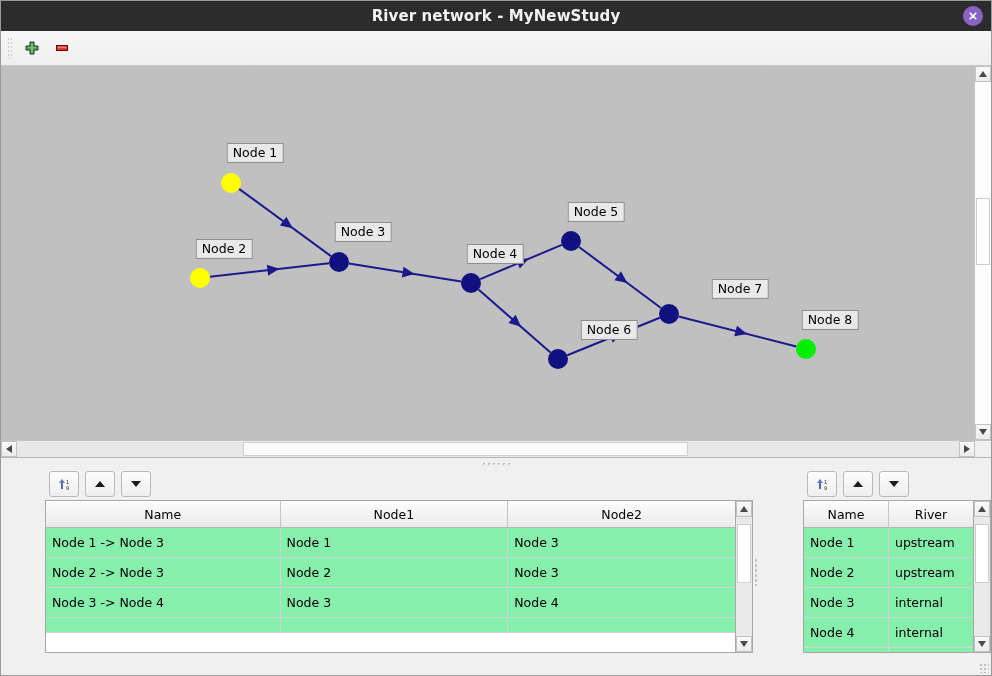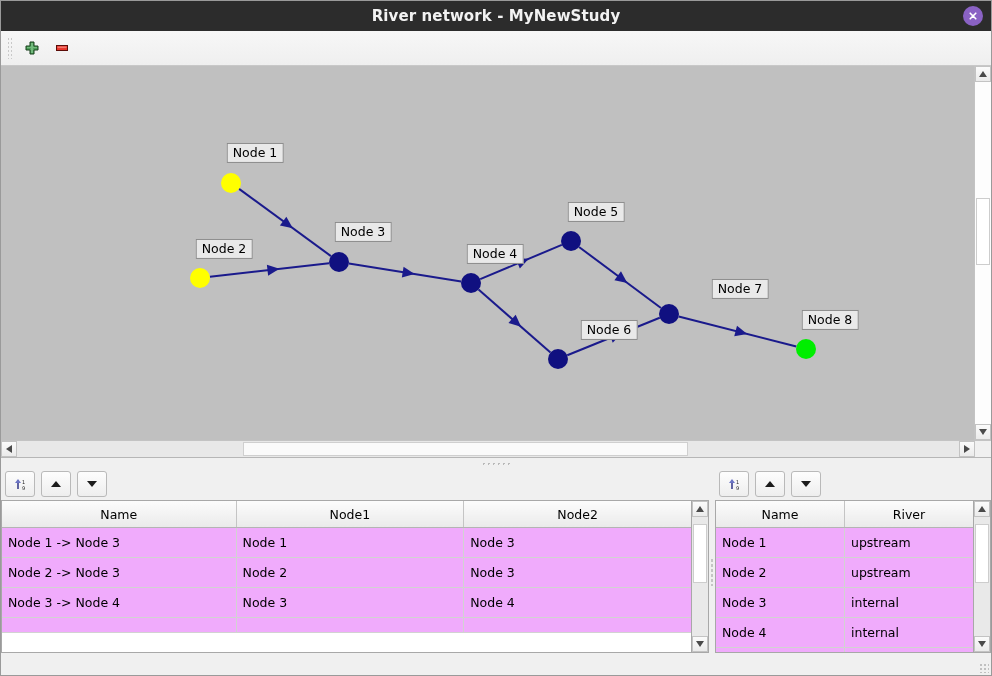--- a/index.html
+++ b/index.html
@@ -142,21 +142,21 @@
     background-size: 5px 5px;
   }
 
   
   .bottom {
     flex: 0 0 207px;
     display: flex;
     background: #f0f0f0;
     min-height: 0;
   }
-  .pane { display: flex; flex-direction: column; min-width: 0; }
+  .pane { display: flex; flex-direction: column; min-width: 0; padding-left: 44px; }
   .pane-left { flex: 0 0 708px; }
   .pane-split {
     flex: 0 0 6px;
     display: flex; align-items: center; justify-content: center;
     cursor: col-resize; background: #f0f0f0;
   }
   .pane-split-grip {
     width: 4px; height: 28px;
     background-image: radial-gradient(#c4c4c4 1px, transparent 1px);
     background-size: 4px 5px;
@@ -203,21 +203,21 @@
   }
   table.grid th:last-child { border-right: none; }
   table.grid td {
     height: 29px;
     border-right: 1px solid #d2d2d2;
     border-bottom: 1px solid #d2d2d2;
     padding: 0 6px;
     color: #000;
     white-space: nowrap;
     overflow: hidden;
-    background: #f0abfc;
+    background: #86efac;
   }
   table.grid td:last-child { border-right: none; }
   table.grid tr.filler td { height: 14px; }
 
   .tbl-vscroll {
     width: 16px; flex: 0 0 16px;
     background: #f0f0f0;
     border: 1px solid #a8a8a8;
     border-left: none;
     display: flex; flex-direction: column;

